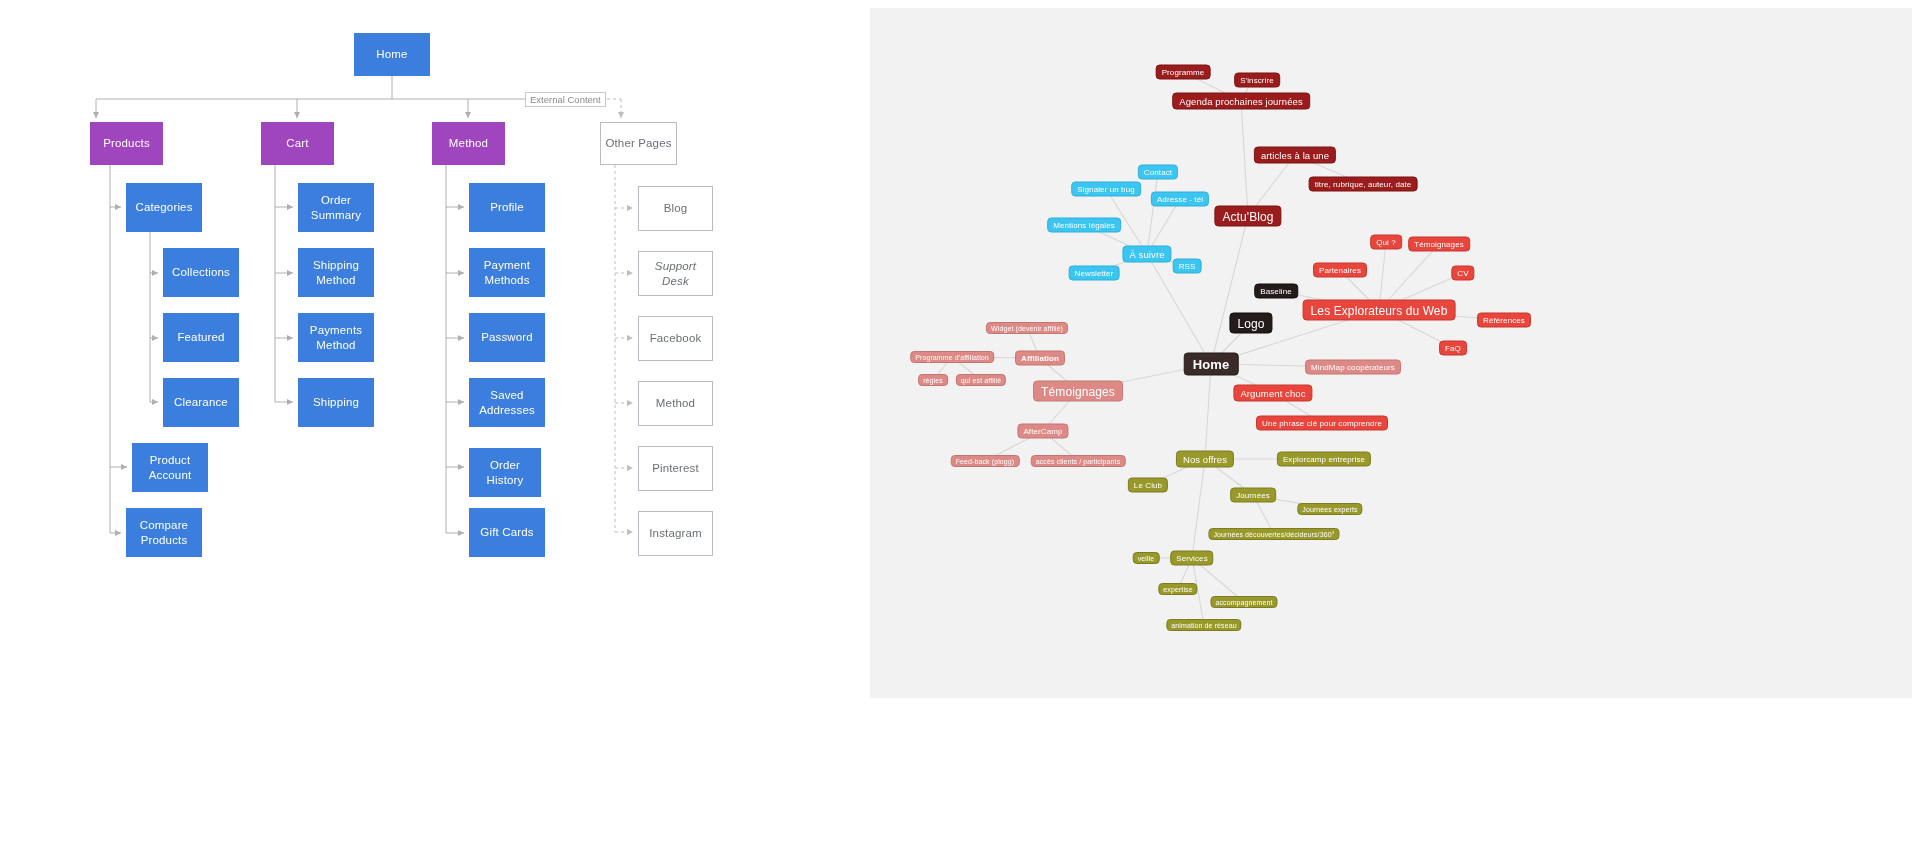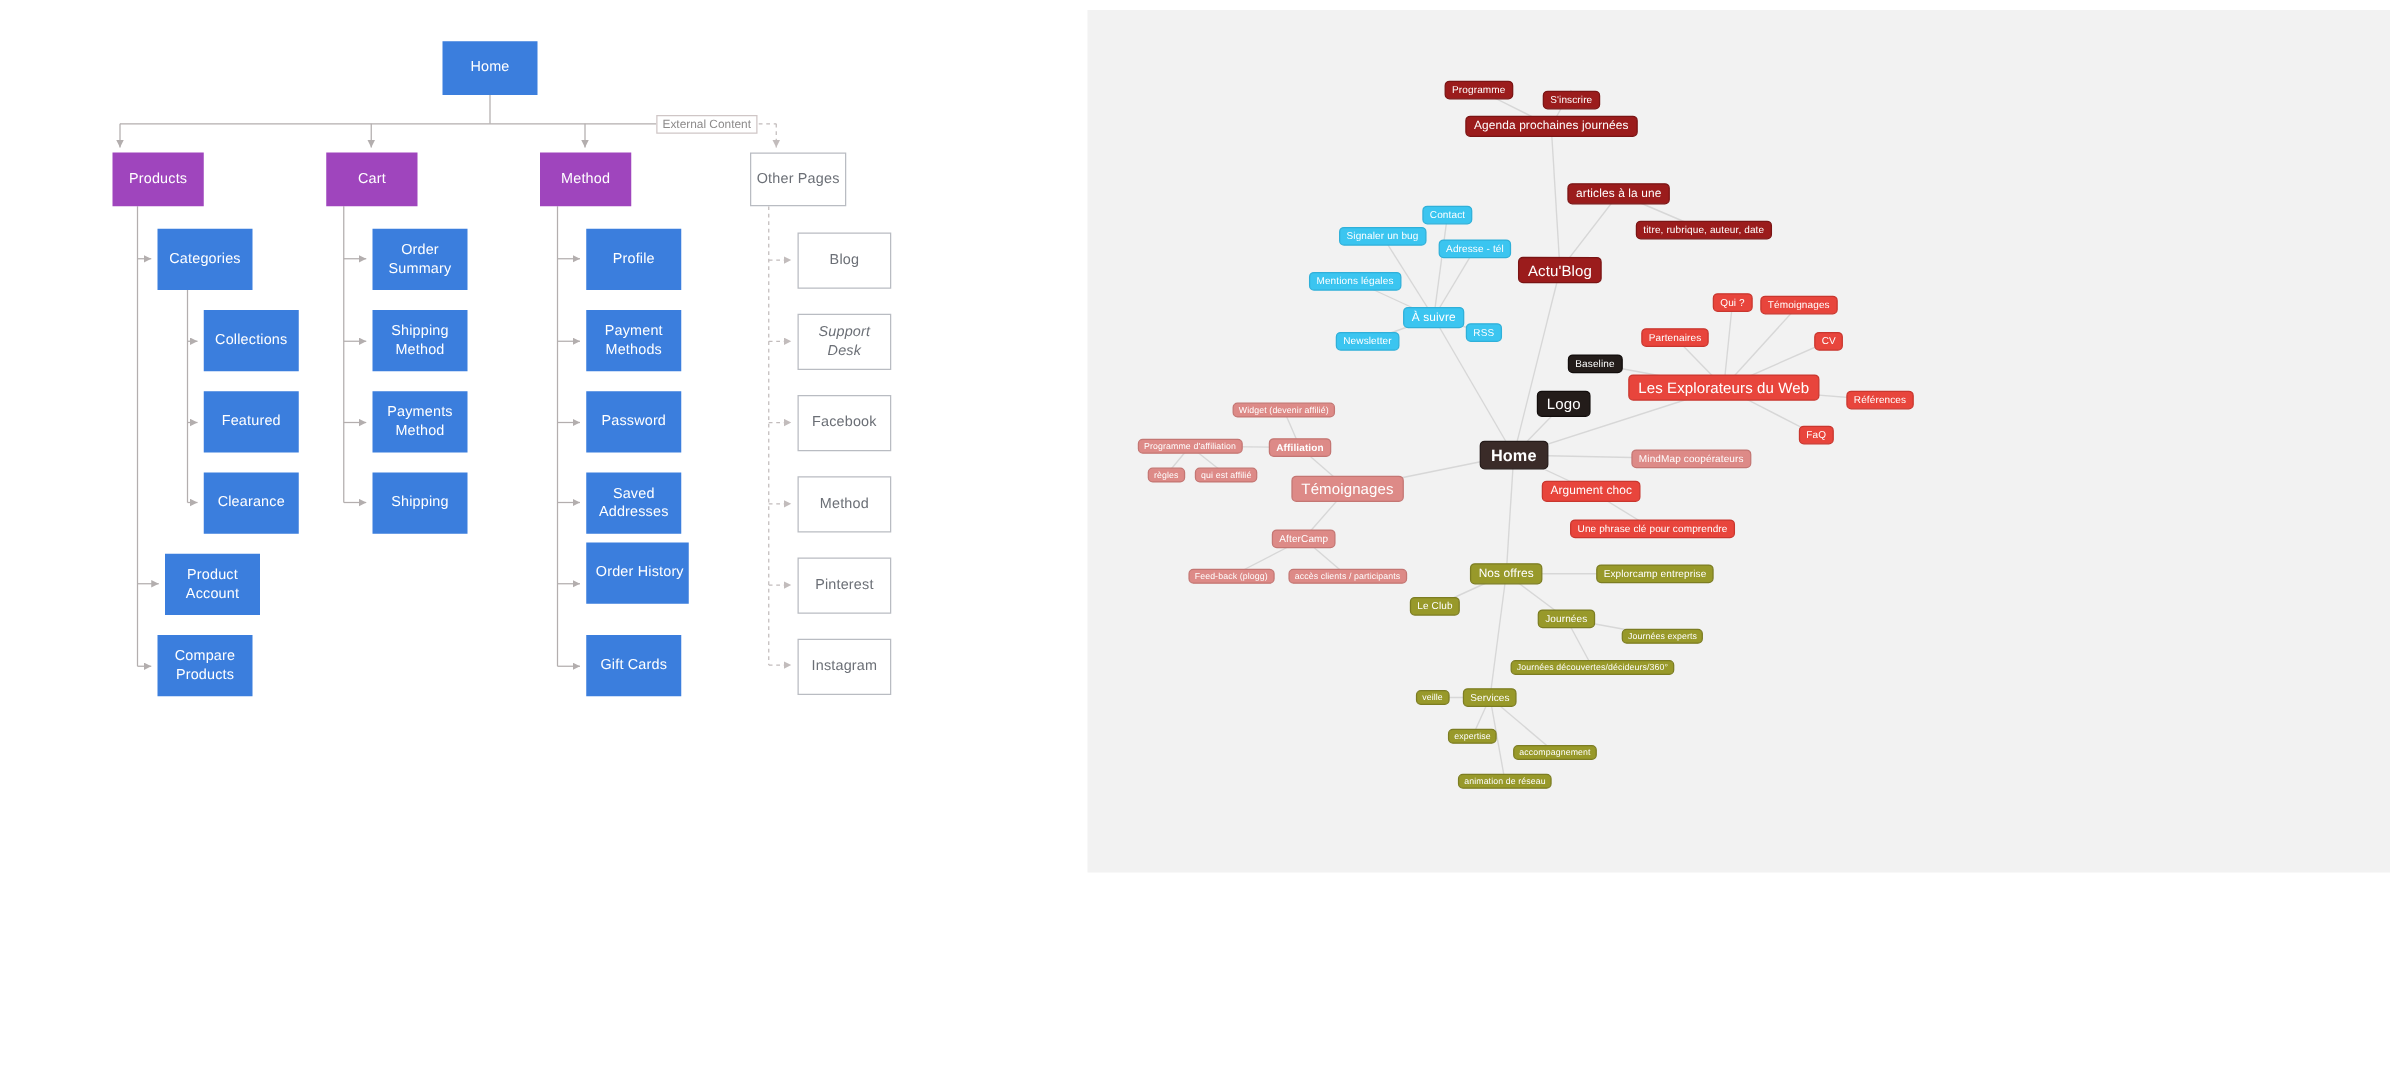--- a/index.html
+++ b/index.html
@@ -186,21 +186,21 @@
         </div>
         <div class="fnode blue" style="left: 469px; top: 248px; width: 76px; height: 49px;">
           <span>Payment Methods</span>
         </div>
         <div class="fnode blue" style="left: 469px; top: 313px; width: 76px; height: 49px;">
           <span>Password</span>
         </div>
         <div class="fnode blue" style="left: 469px; top: 378px; width: 76px; height: 49px;">
           <span>Saved Addresses</span>
         </div>
-        <div class="fnode blue" style="left: 469px; top: 434px; width: 82px; height: 49px; justify-content: flex-end;">
+        <div class="fnode blue" style="left: 469px; top: 448px; width: 72px; height: 49px; justify-content: flex-end;">
           <span>Order History</span>
         </div>
         <div class="fnode blue" style="left: 469px; top: 508px; width: 76px; height: 49px;">
           <span>Gift Cards</span>
         </div>
         <div class="fnode ghost" style="left: 638px; top: 186px; width: 75px; height: 45px;">
           <span>Blog</span>
         </div>
         <div class="fnode ghost" style="left: 638px; top: 251px; width: 75px; height: 45px; font-style: italic;">
           <span>Support Desk</span>

